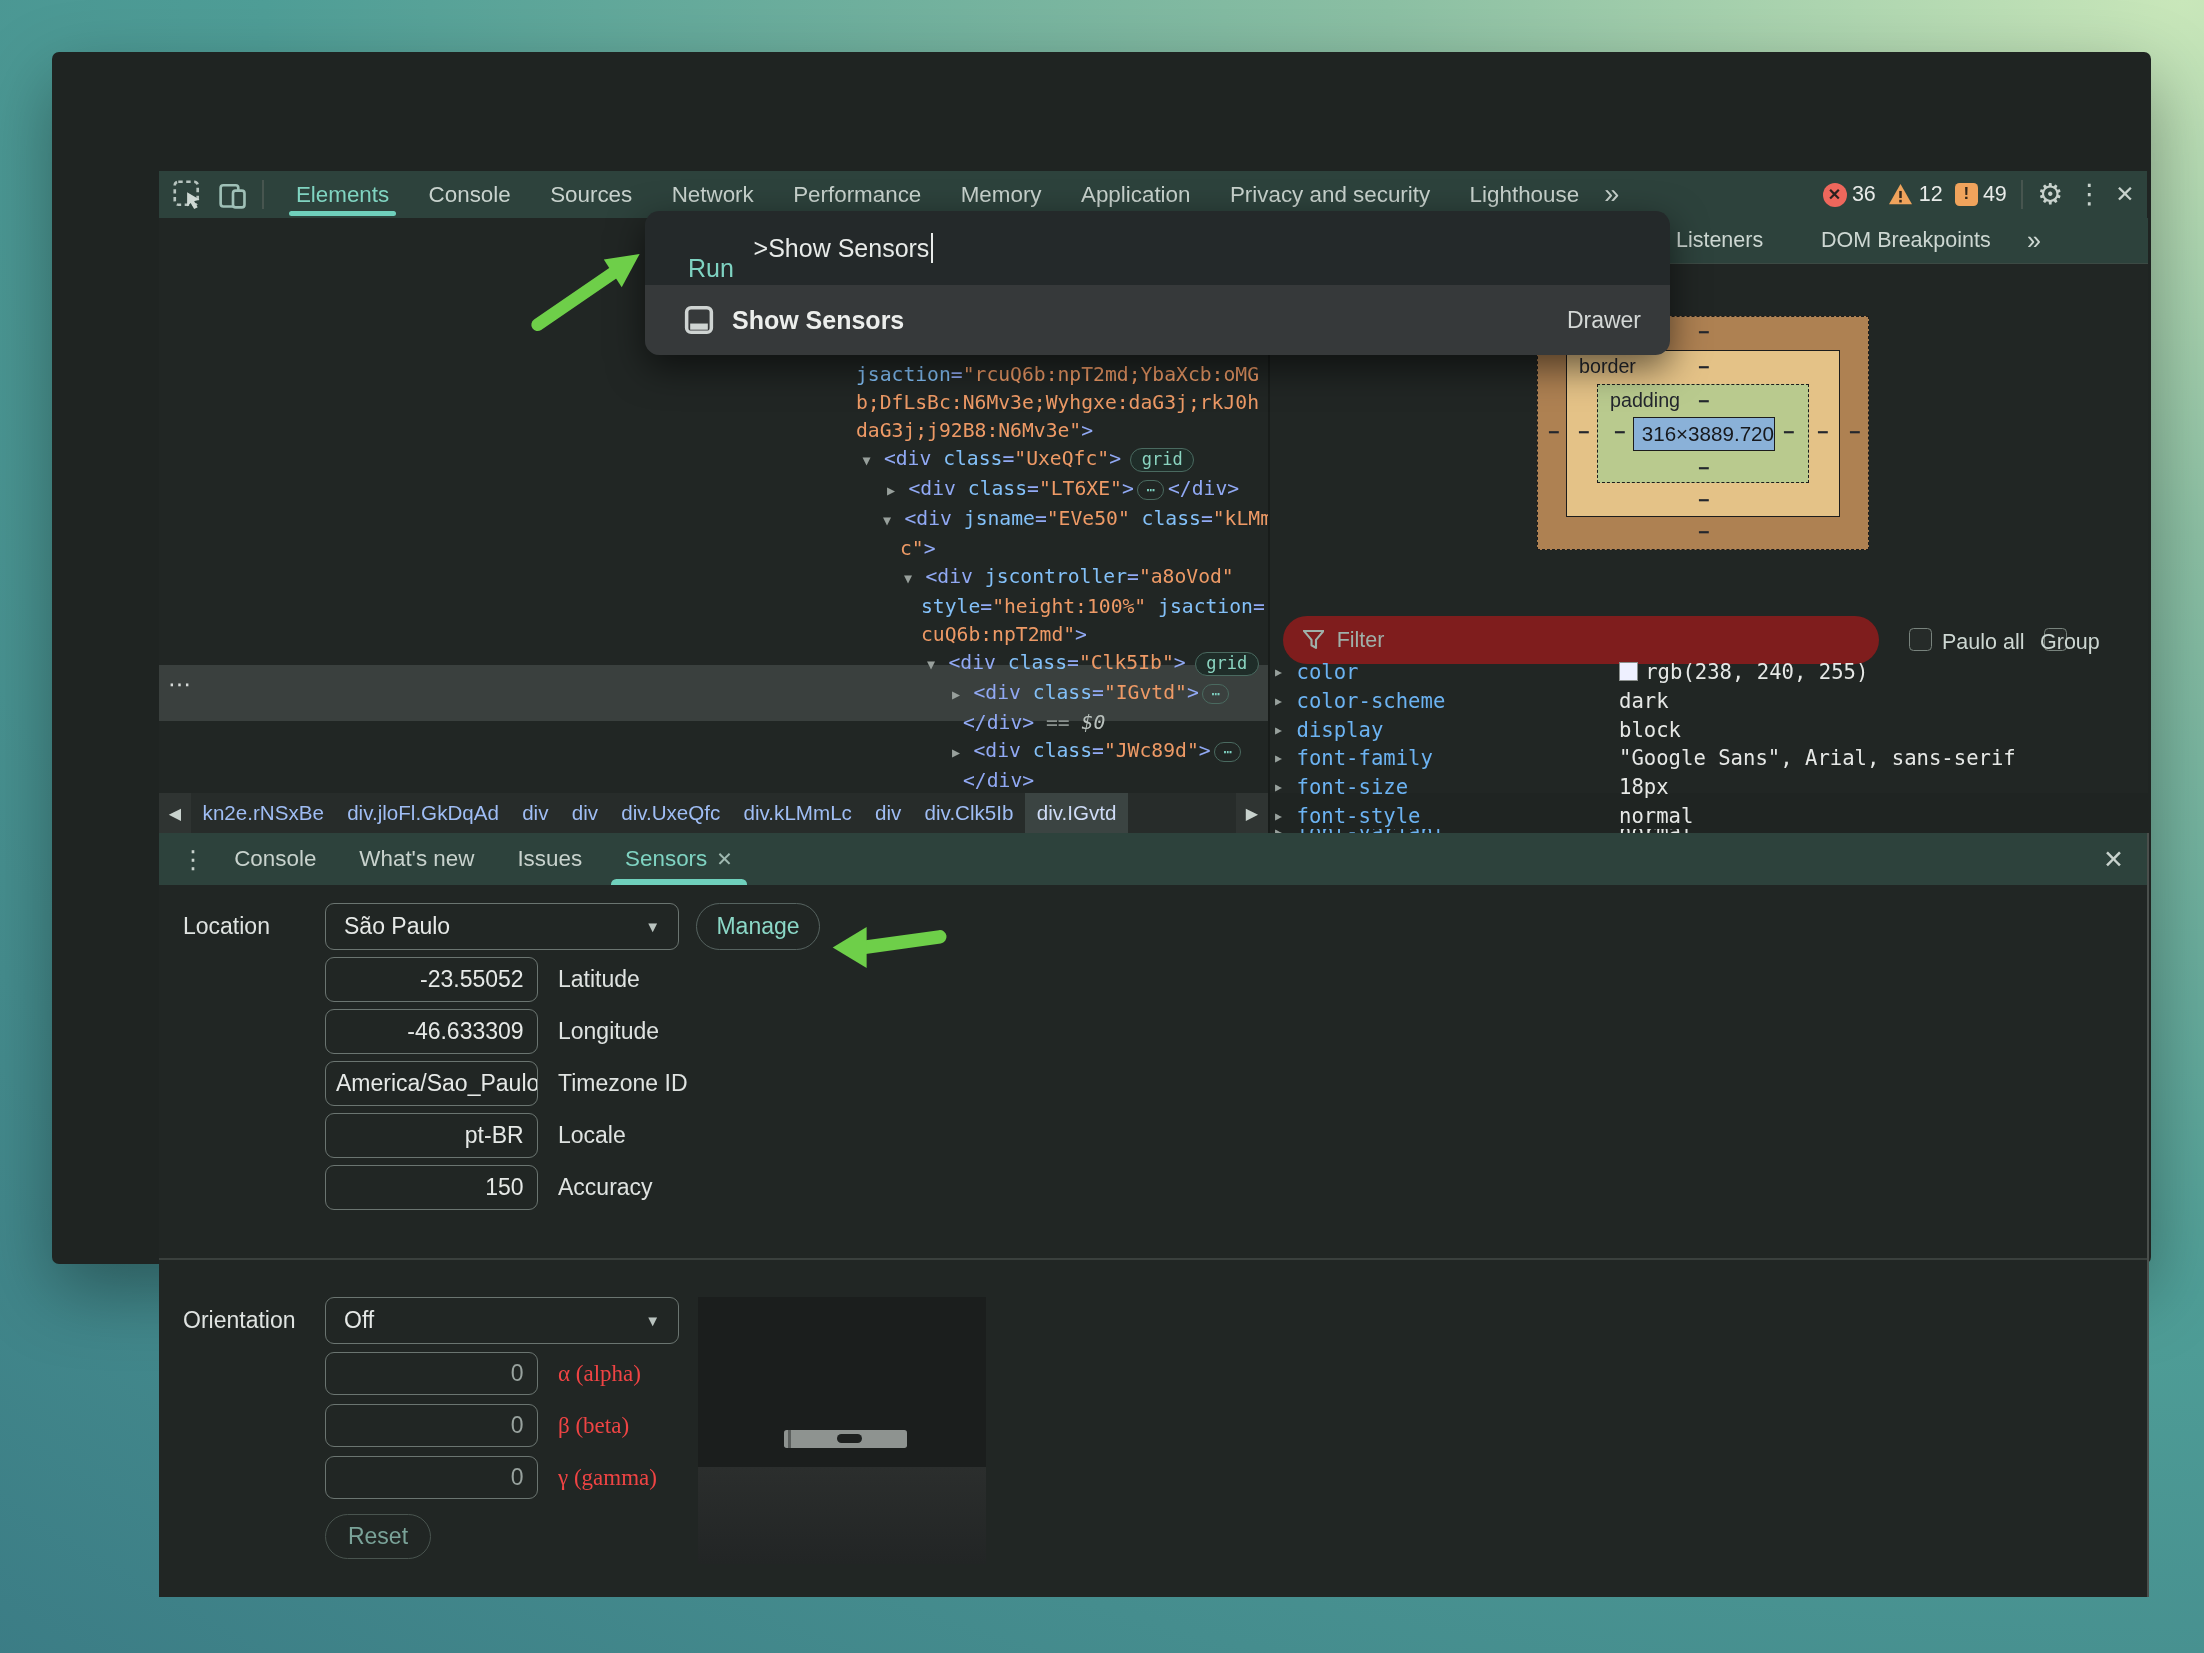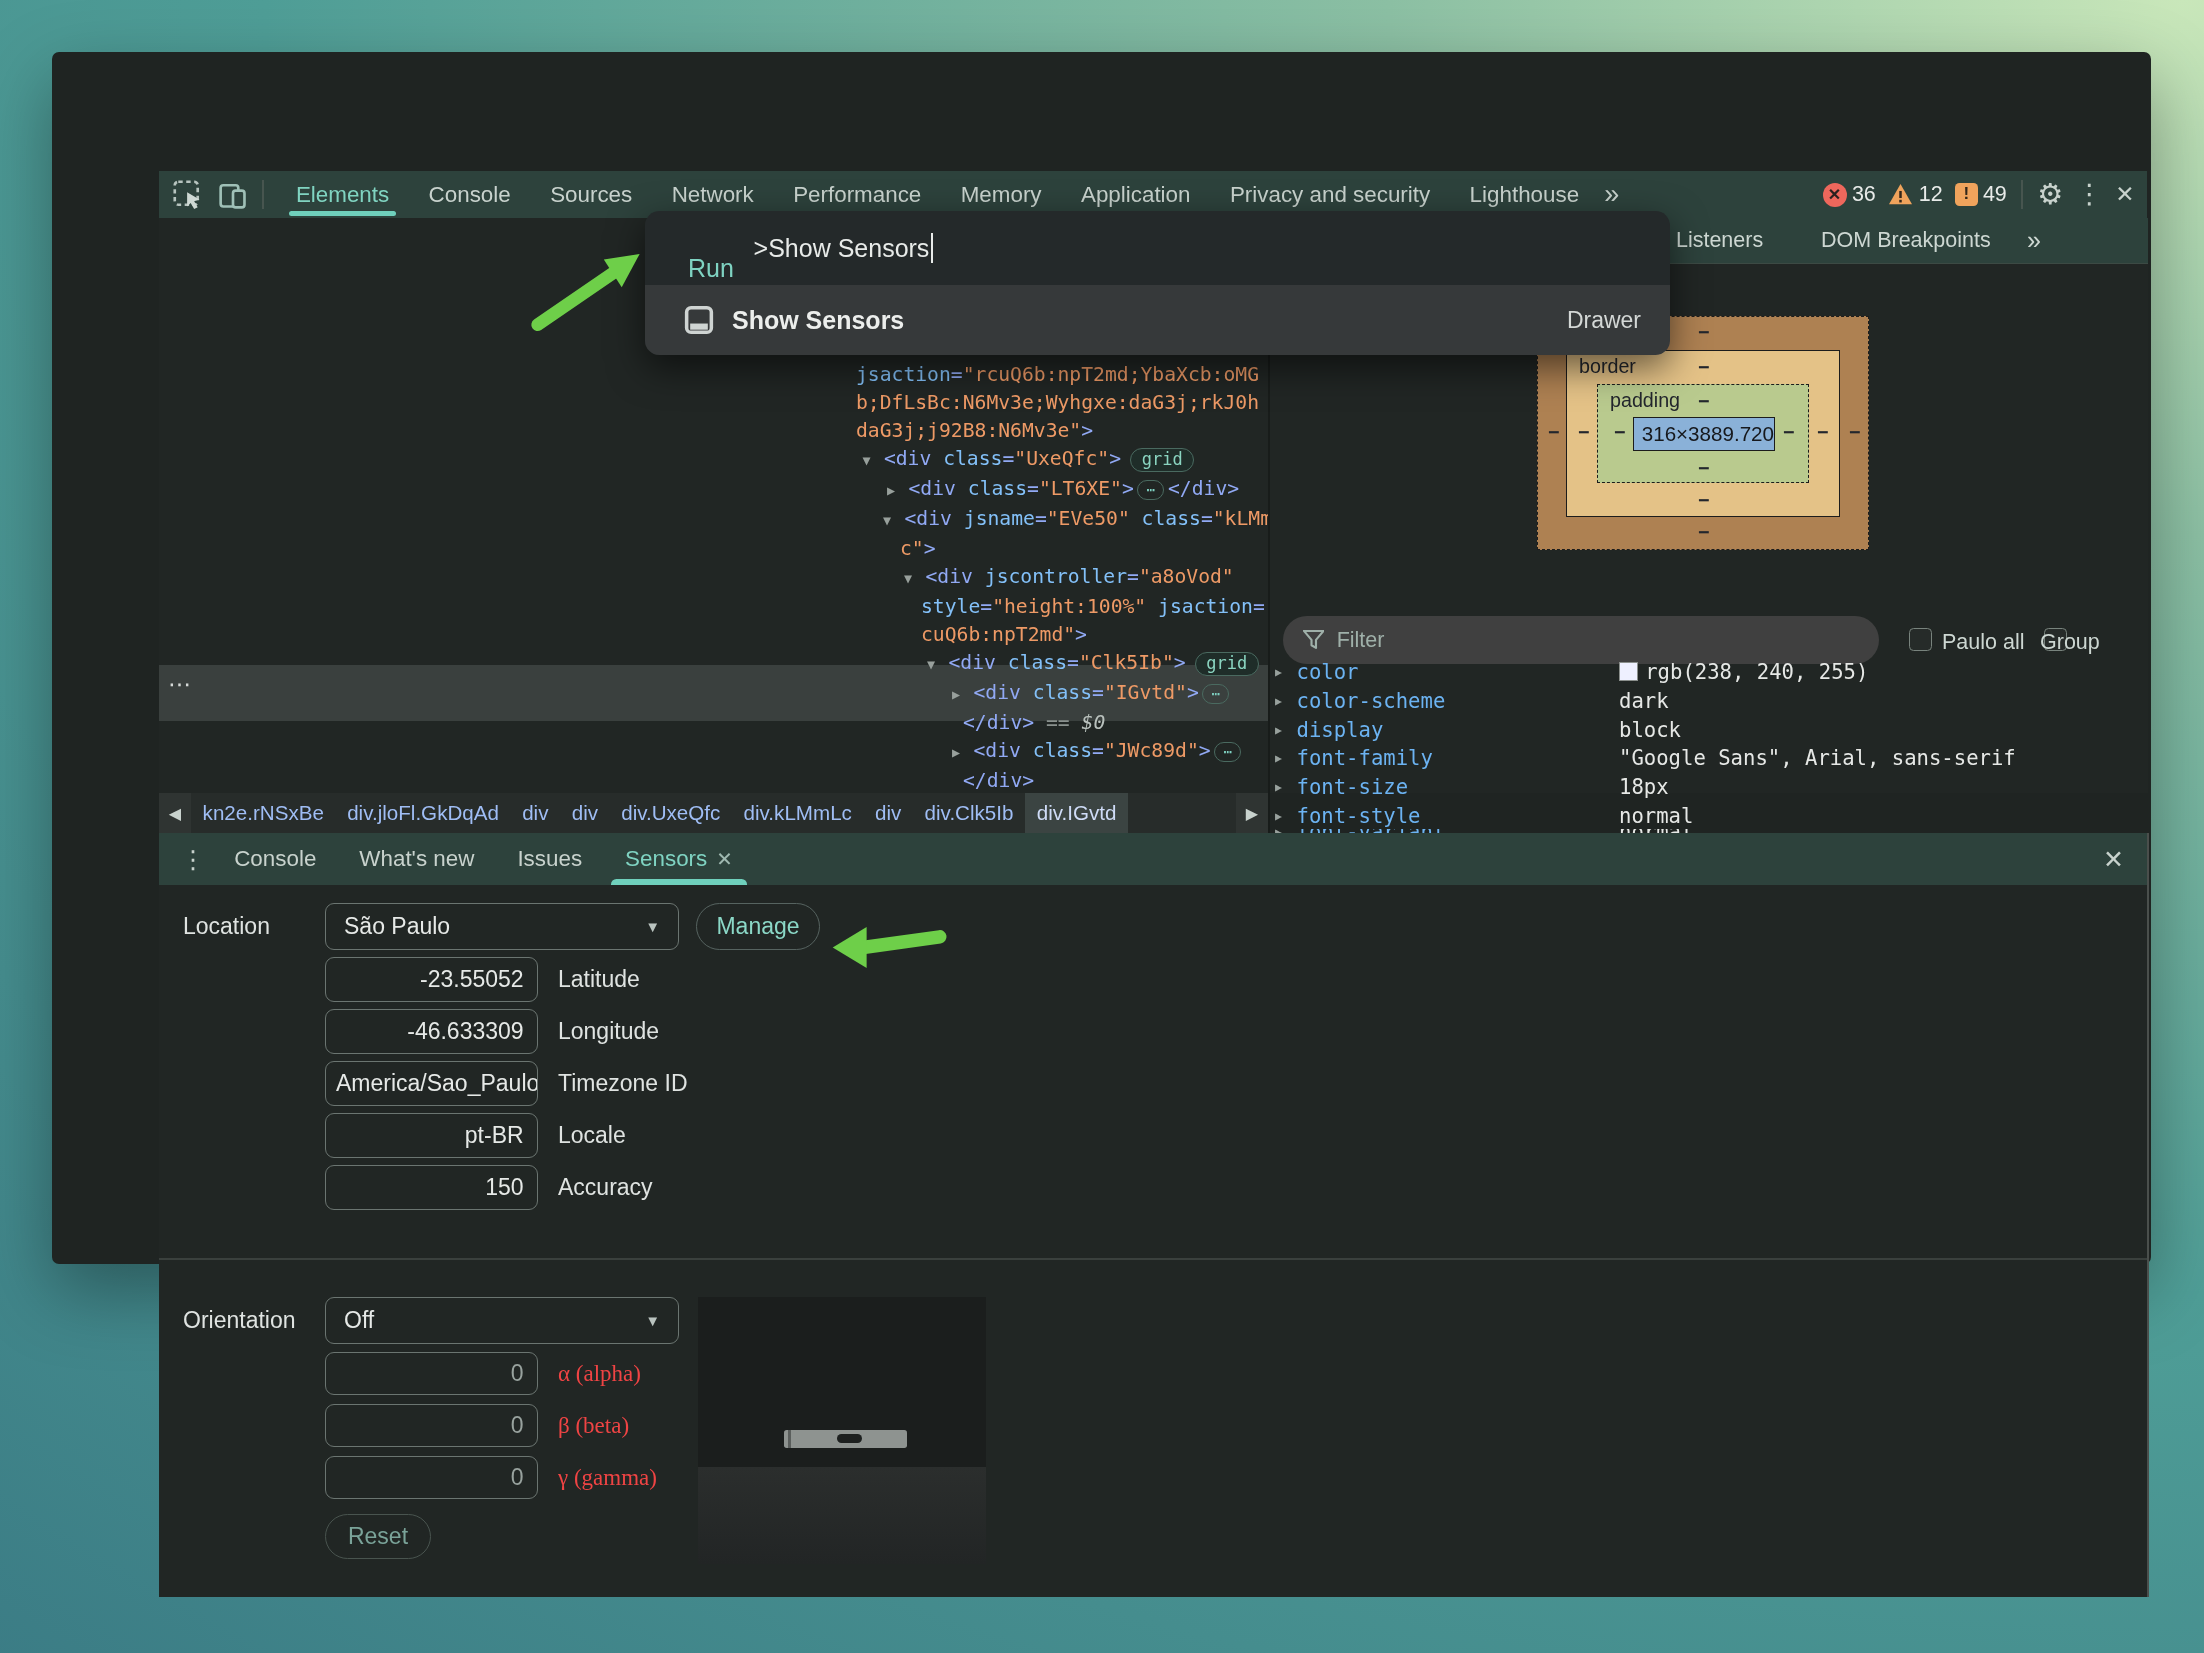--- a/index.html
+++ b/index.html
@@ -47,21 +47,21 @@
   #sidebar-header{left:1218px;top:166px;width:878px;height:45px;background:#2d423c;border-bottom:0.9px solid #3c4a44;overflow:hidden;}
   .sb-tab{position:absolute;top:0;height:45px;display:flex;align-items:center;color:#cdd7d2;font-size:21.5px;white-space:nowrap;}
   
   .bm-label{position:absolute;color:#23262d;font-size:19.7px;}
   .bm-dash{position:absolute;color:#23262d;font-size:19.7px;font-weight:bold;}
   #bm-margin{left:1485px;top:264px;width:332px;height:234px;background:#ae8152;border:1.8px dashed #1c1c1c;box-sizing:border-box;}
   #bm-border{left:1514px;top:298px;width:274px;height:167px;background:#e4c287;border:1.8px solid #1c1c1c;box-sizing:border-box;}
   #bm-padding{left:1545px;top:332px;width:212px;height:99px;background:#b9ca8e;border:1.8px dashed #1c1c1c;box-sizing:border-box;}
   #bm-content{left:1581px;top:365px;width:142px;height:34px;background:#8ab1d8;border:1.8px solid #1c1c1c;box-sizing:border-box;display:flex;align-items:center;justify-content:flex-end;color:#16181c;font-size:20.6px;}
   
-  #filter-pill{left:1231px;top:564px;width:596px;height:48px;border-radius:24px;background:#404040;display:flex;align-items:center;color:#9fb0a9;font-size:21.5px;}
+  #filter-pill{left:1231px;top:564px;width:596px;height:48px;border-radius:24px;background:#7f1d1d;display:flex;align-items:center;color:#9fb0a9;font-size:21.5px;}
   .checkbox{width:23px;height:23px;border:1.8px solid #78837d;border-radius:4.5px;background:#262b29;box-sizing:border-box;}
   .cb-label{color:#cdd7d2;font-size:21.5px;}
   
   .prop-row{position:absolute;left:1223px;width:871px;height:29px;display:flex;align-items:center;font-family:"DejaVu Sans Mono",monospace;font-size:20.6px;}
   .prop-tri{color:#98a19d;font-size:11.6px;width:21.5px;}
   .prop-name{color:#6cb3f2;}
   .prop-val{position:absolute;left:344px;color:#e6e8e6;display:flex;align-items:center;gap:7.2px;}
   .swatch{width:19px;height:19px;border:0.9px solid #8a8f8c;box-sizing:border-box;}
   
   #drawerbar{left:107px;top:781px;width:1988px;height:52px;background:#2d423c;display:flex;align-items:center;}

